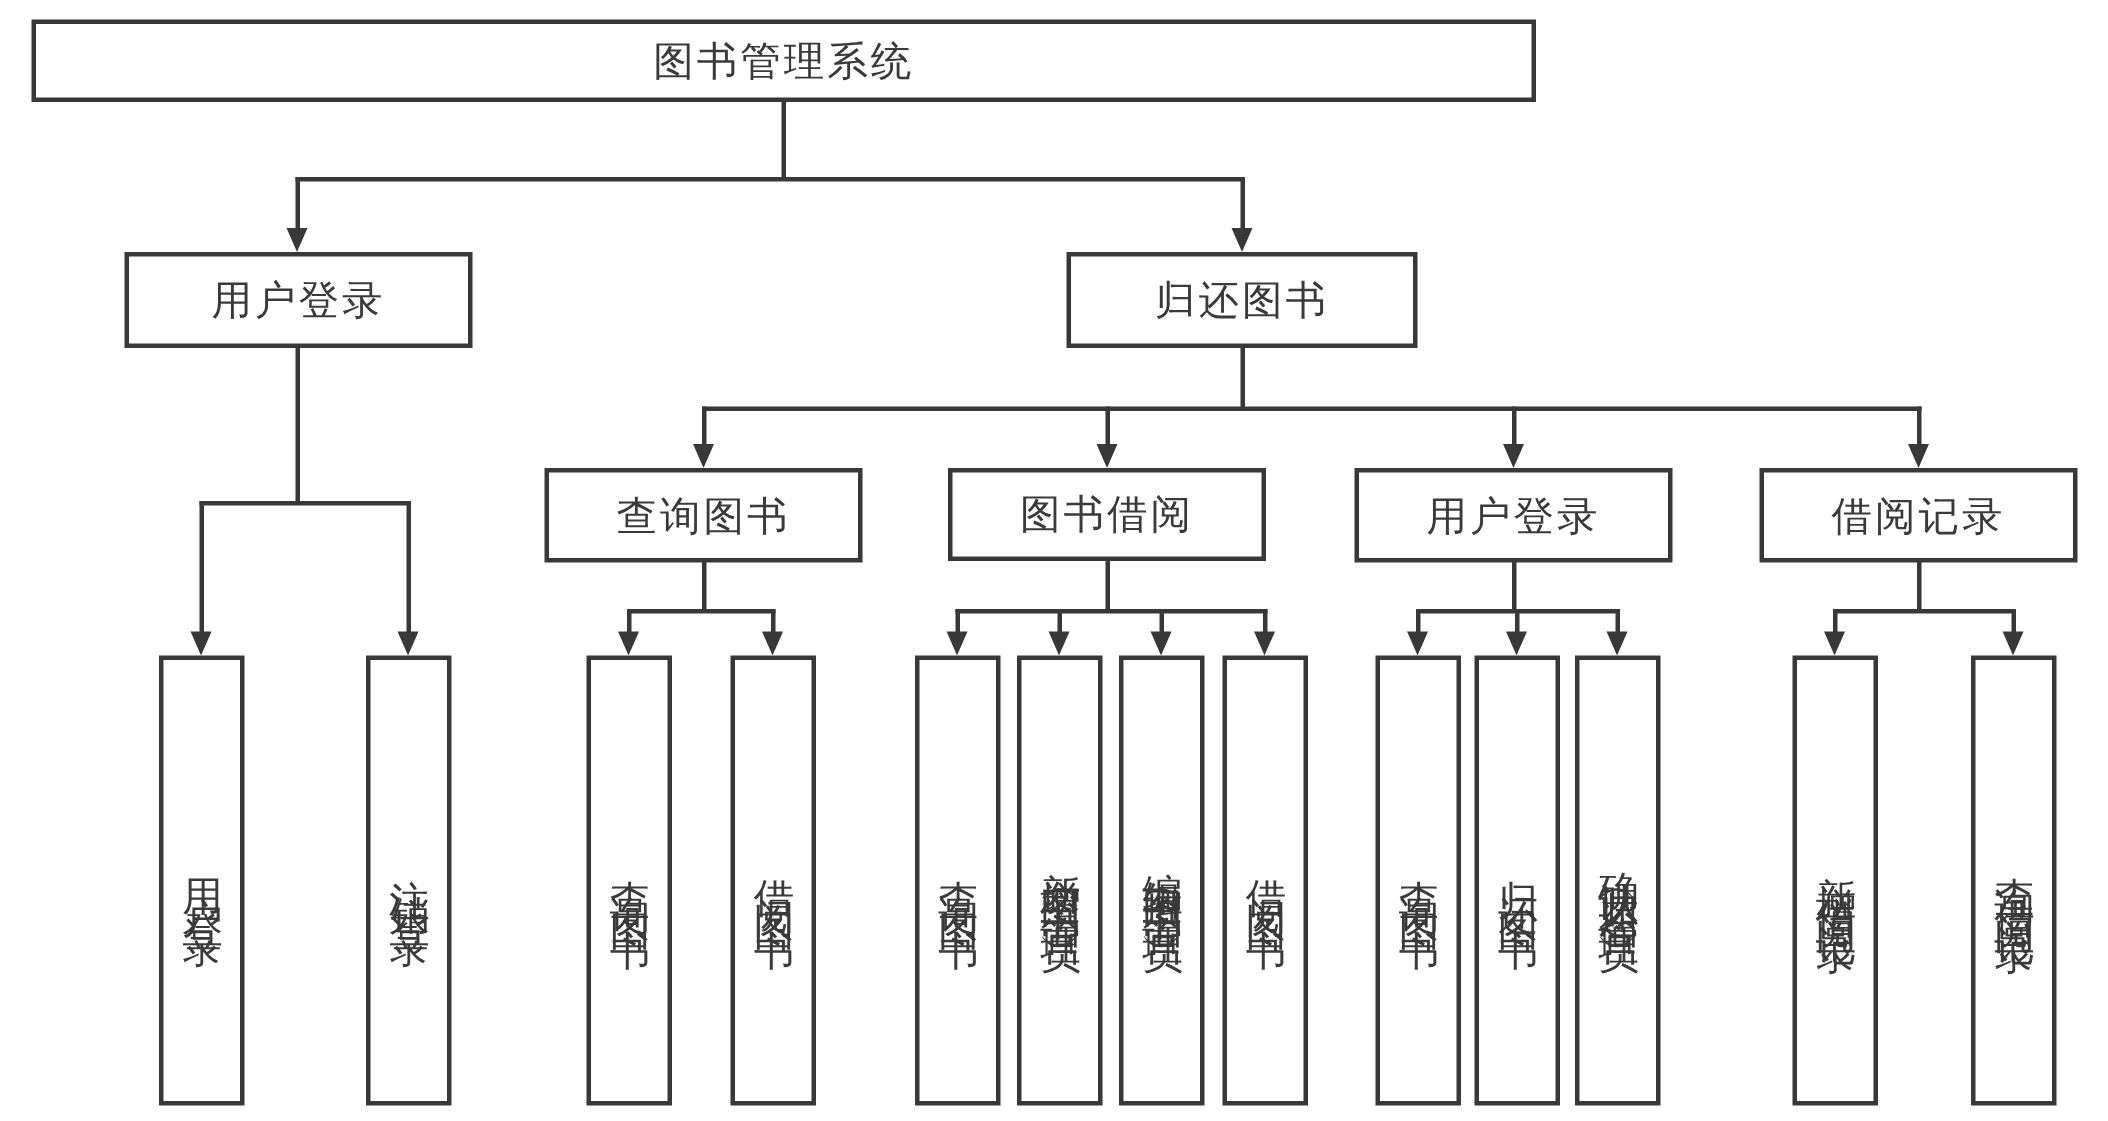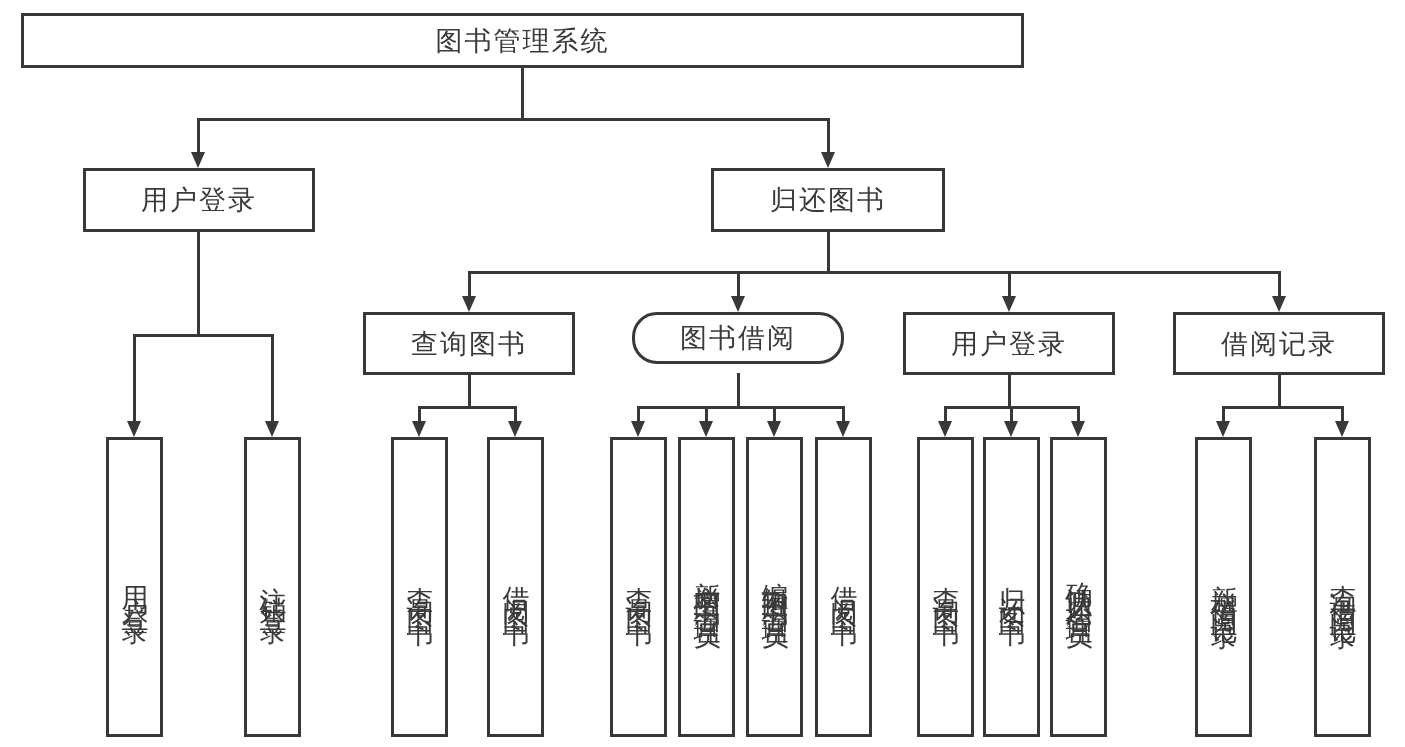--- a/index.html
+++ b/index.html
@@ -88,21 +88,21 @@
   <div class="vline" style="left:737px;top:271px;height:27px;"></div>
   <div class="arrow" style="left:731px;top:296px;"></div>
   <div class="vline" style="left:1008px;top:271px;height:27px;"></div>
   <div class="arrow" style="left:1002px;top:296px;"></div>
   <div class="vline" style="left:1278px;top:271px;height:27px;"></div>
   <div class="arrow" style="left:1272px;top:296px;"></div>
 
   <div class="box" style="left:363px;top:312px;width:212px;height:63px;">
     <span>查询图书</span>
   </div>
-  <div class="box" style="left:632px;top:312px;width:212px;height:52px;border-radius:25px;">
+  <div class="box" style="left:632px;top:312px;width:212px;height:62px;">
     <span>图书借阅</span>
   </div>
   <div class="box" style="left:903px;top:312px;width:212px;height:63px;">
     <span>用户登录</span>
   </div>
   <div class="box" style="left:1173px;top:312px;width:212px;height:63px;">
     <span>借阅记录</span>
   </div>
 
   <div class="vline" style="left:468px;top:373px;height:35px;"></div>

